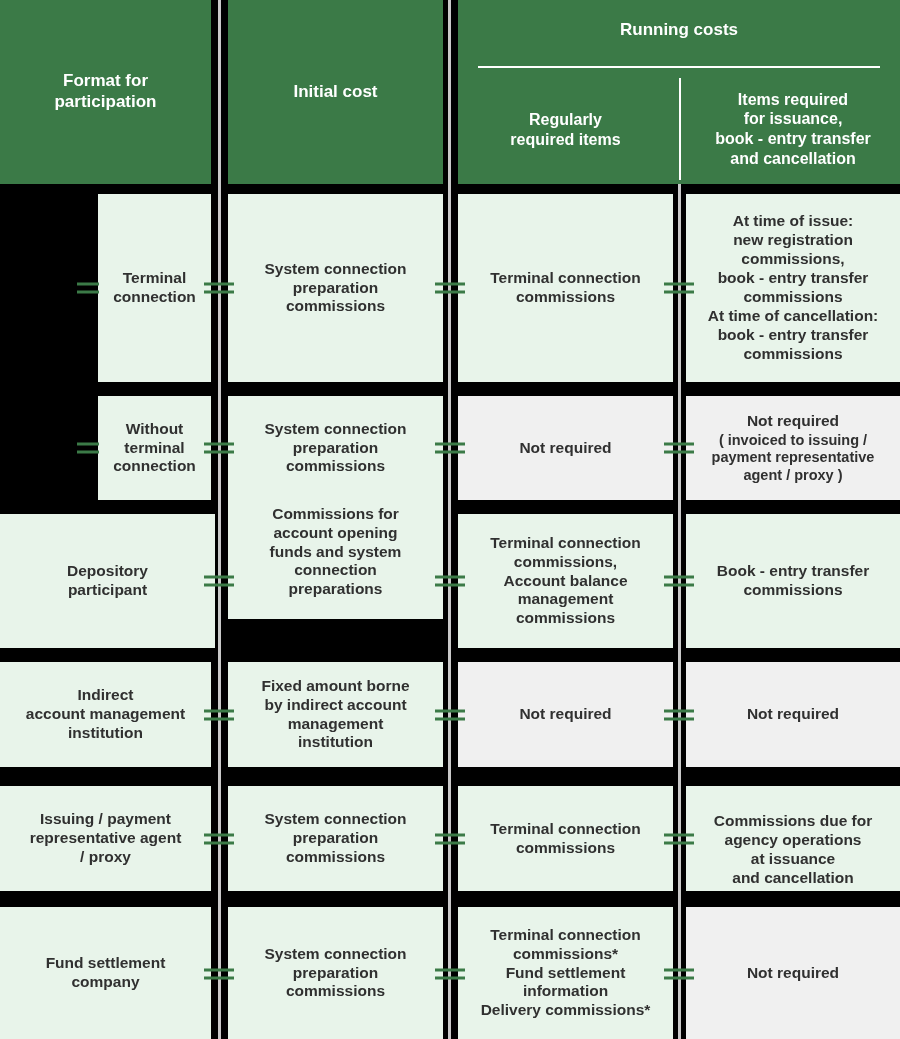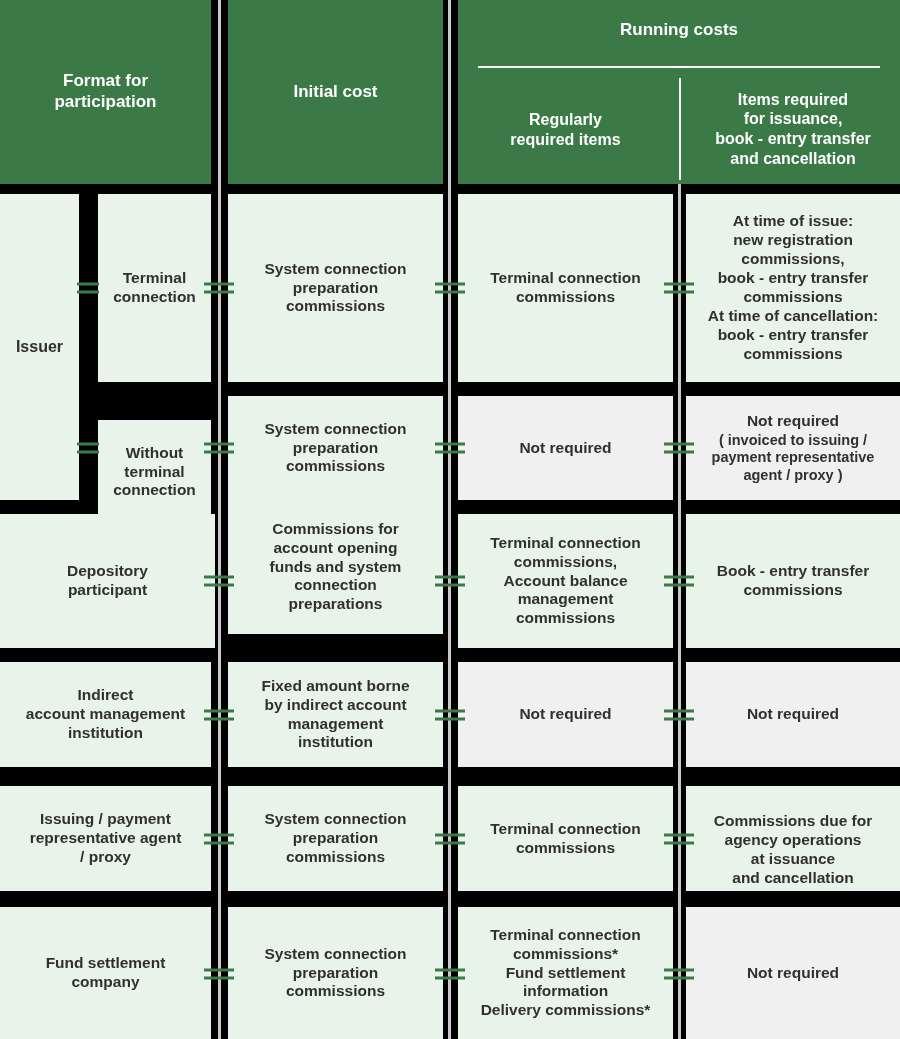--- a/index.html
+++ b/index.html
@@ -109,23 +109,20 @@
     <span class="ln">required items</span>
   </div>
 
   <div class="cell hdr small" style="left:686px;top:74px;width:214px;height:110px;align-items:center;">
     <span class="ln">Items required</span>
     <span class="ln">for issuance,</span>
     <span class="ln">book - entry transfer</span>
     <span class="ln">and cancellation</span>
   </div>
 
-  <div class="cell body-cell" style="left:0;top:194px;width:79px;height:306px;font-size:16px;">
-    <span class="ln">Issuer</span>
-  </div>
 
   <div class="cell body-cell" style="left:98px;top:194px;width:113px;height:188px;">
     <span class="ln">Terminal</span>
     <span class="ln">connection</span>
   </div>
 
   <div class="cell body-cell" style="left:228px;top:194px;width:215px;height:188px;">
     <span class="ln">System connection</span>
     <span class="ln">preparation</span>
     <span class="ln">commissions</span>
@@ -140,21 +137,21 @@
     <span class="ln">At time of issue:</span>
     <span class="ln">new registration</span>
     <span class="ln">commissions,</span>
     <span class="ln">book - entry transfer</span>
     <span class="ln">commissions</span>
     <span class="ln">At time of cancellation:</span>
     <span class="ln">book - entry transfer</span>
     <span class="ln">commissions</span>
   </div>
 
-  <div class="cell body-cell" style="left:98px;top:396px;width:113px;height:104px;margin-top:24px;">
+  <div class="cell body-cell" style="left:98px;top:396px;width:113px;height:104px;">
     <span class="ln">Without</span>
     <span class="ln">terminal</span>
     <span class="ln">connection</span>
   </div>
 
   <div class="cell body-cell" style="left:228px;top:396px;width:215px;height:104px;">
     <span class="ln">System connection</span>
     <span class="ln">preparation</span>
     <span class="ln">commissions</span>
   </div>
@@ -168,21 +165,21 @@
     <span class="ln sub">( invoiced to issuing /</span>
     <span class="ln sub" style="margin-top:0">payment representative</span>
     <span class="ln sub" style="margin-top:0">agent / proxy )</span>
   </div>
 
   <div class="cell body-cell" style="left:0;top:514px;width:215px;height:134px;">
     <span class="ln">Depository</span>
     <span class="ln">participant</span>
   </div>
 
-  <div class="cell body-cell" style="left:228px;top:500px;width:215px;height:134px;">
+  <div class="cell body-cell" style="left:228px;top:485px;width:215px;height:134px;">
     <span class="ln">Commissions for</span>
     <span class="ln">account opening</span>
     <span class="ln">funds and system</span>
     <span class="ln">connection</span>
     <span class="ln">preparations</span>
   </div>
 
   <div class="cell body-cell" style="left:458px;top:514px;width:215px;height:134px;">
     <span class="ln">Terminal connection</span>
     <span class="ln">commissions,</span>

